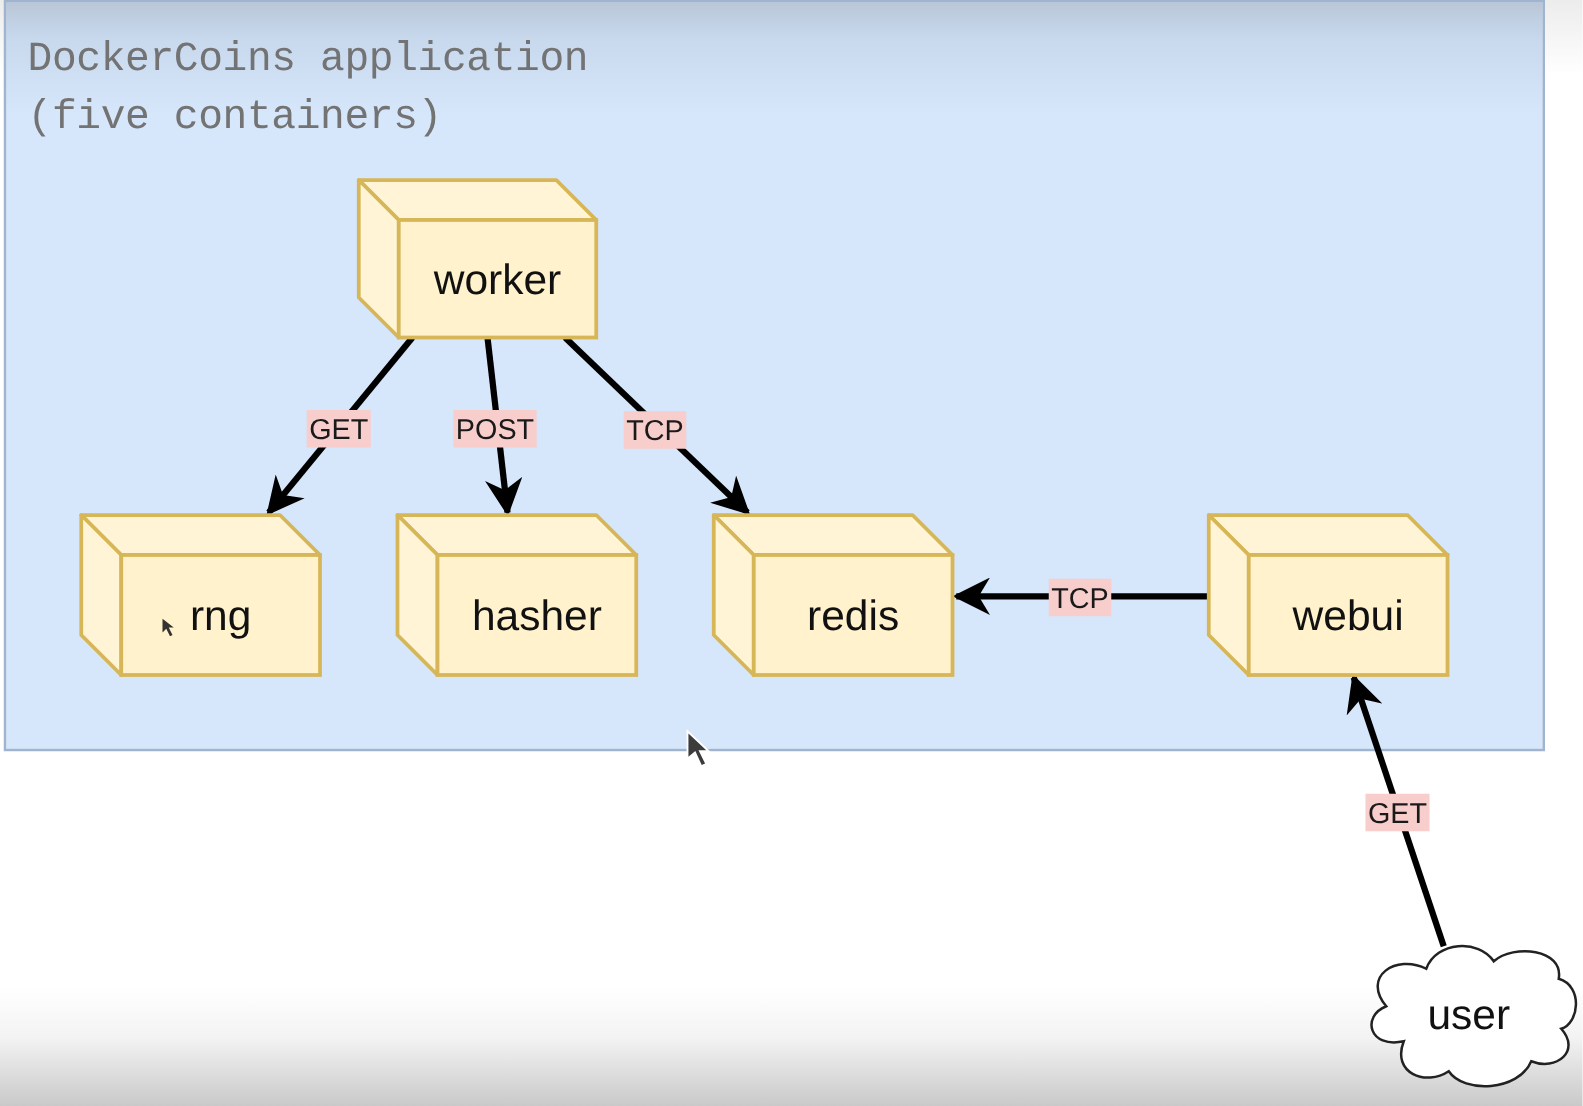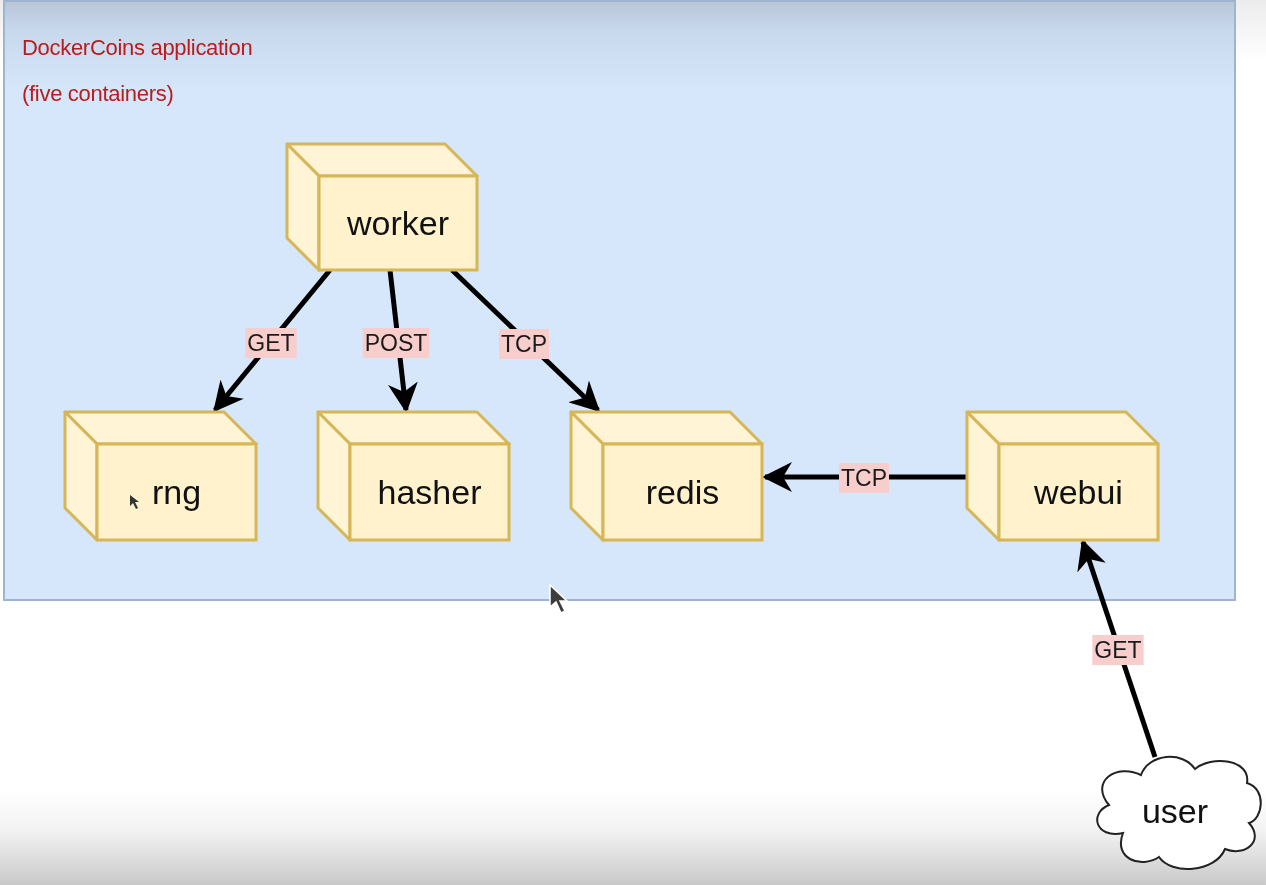--- a/index.html
+++ b/index.html
@@ -8,22 +8,22 @@
       background: linear-gradient(to bottom, #ececec 0px, #ffffff 60px, #ffffff 790px, #f3f3f3 830px, #c9c9c9 885px);
       font-family: "Liberation Sans", sans-serif;
     }
     #stage { position: absolute; left: 0; top: 0; width: 1266px; height: 885px; }
     .app-box {
       position: absolute; left: 3px; top: 0px; width: 1233px; height: 601px;
       background: linear-gradient(to bottom, #b9c6d8 0px, #c8d9ee 30px, #d6e6fb 90px, #d6e6fb 100%);
       border: 2px solid #9fb4cf; box-sizing: border-box;
     }
     .app-title {
-      position: absolute; left: 22px; top: 25px; font-size: 22px; line-height: 46px;
-      color: #b91c1c; white-space: pre-line; letter-spacing: -0.3px;
+      position: absolute; left: 22px; top: 25px; font-size: 33px; line-height: 46px;
+      color: #737373; white-space: pre-line; letter-spacing: -0.3px; font-family: Liberation Mono, monospace;
     }
     .cursor { position: absolute; }
   </style>
 </head>
 <body>
 
 <div id="stage">
   <div class="app-box"></div>
   <div class="app-title"><span>DockerCoins application</span>
 <span>(five containers)</span></div>

